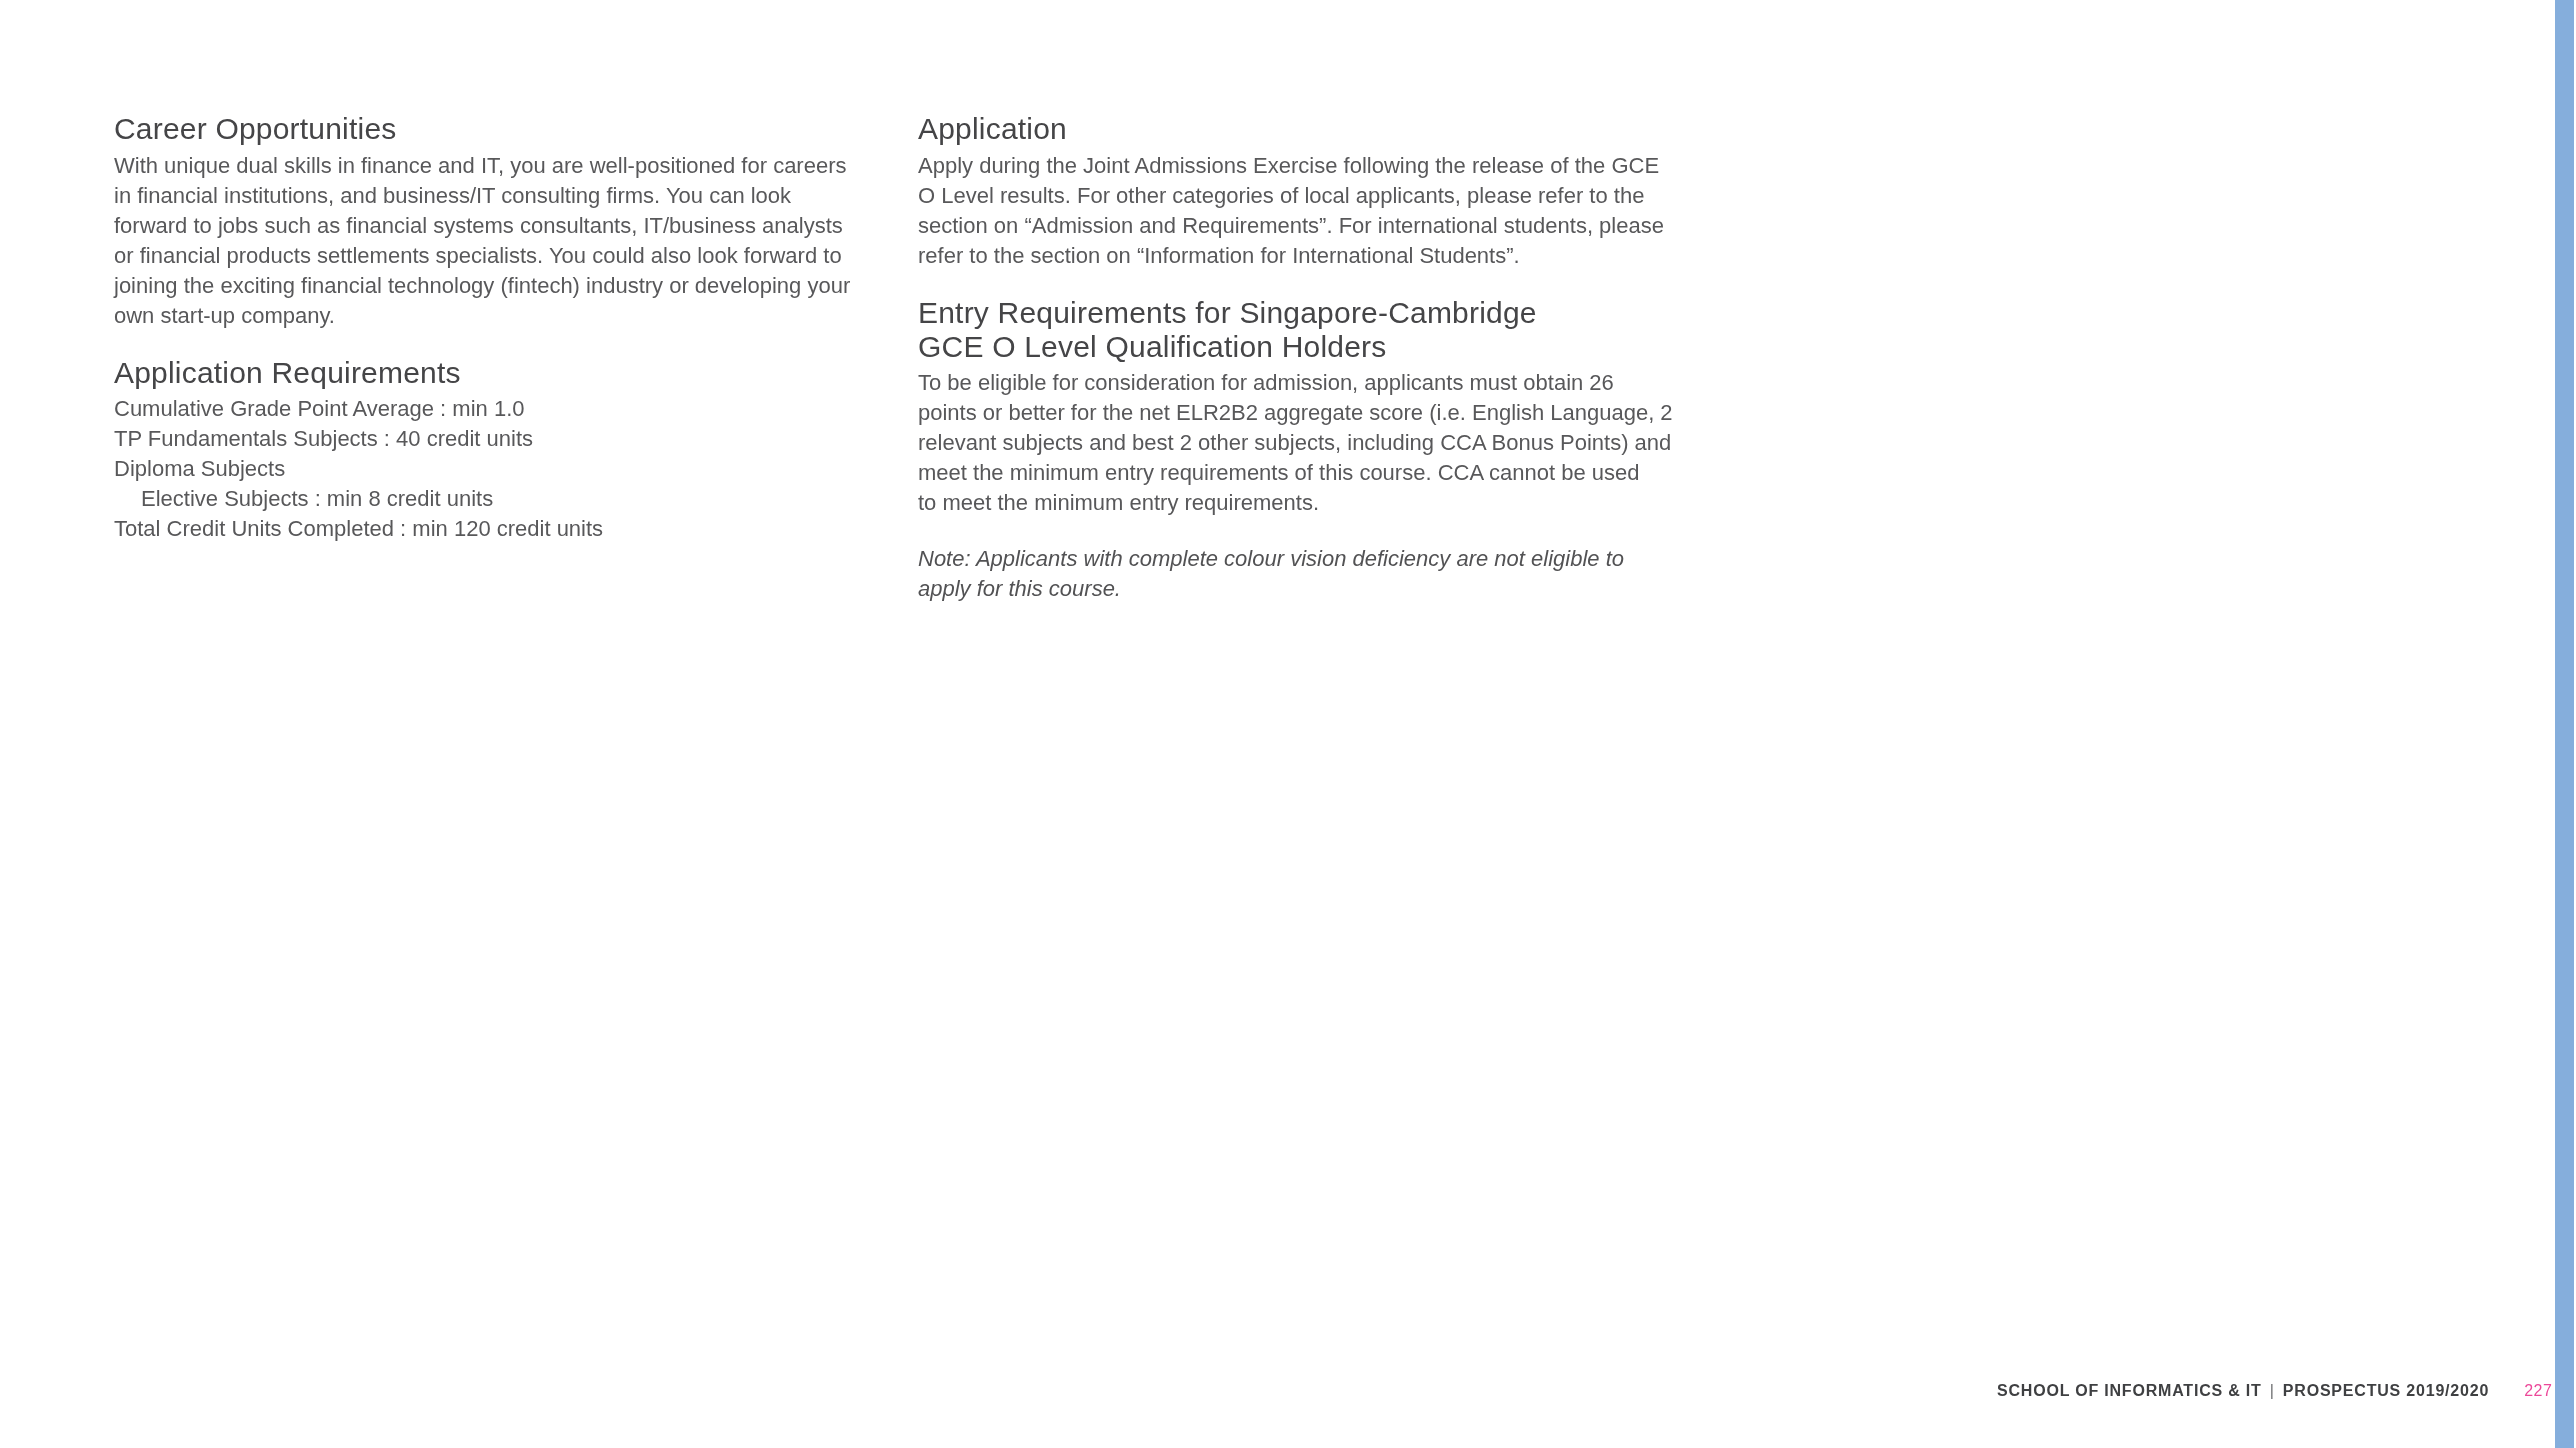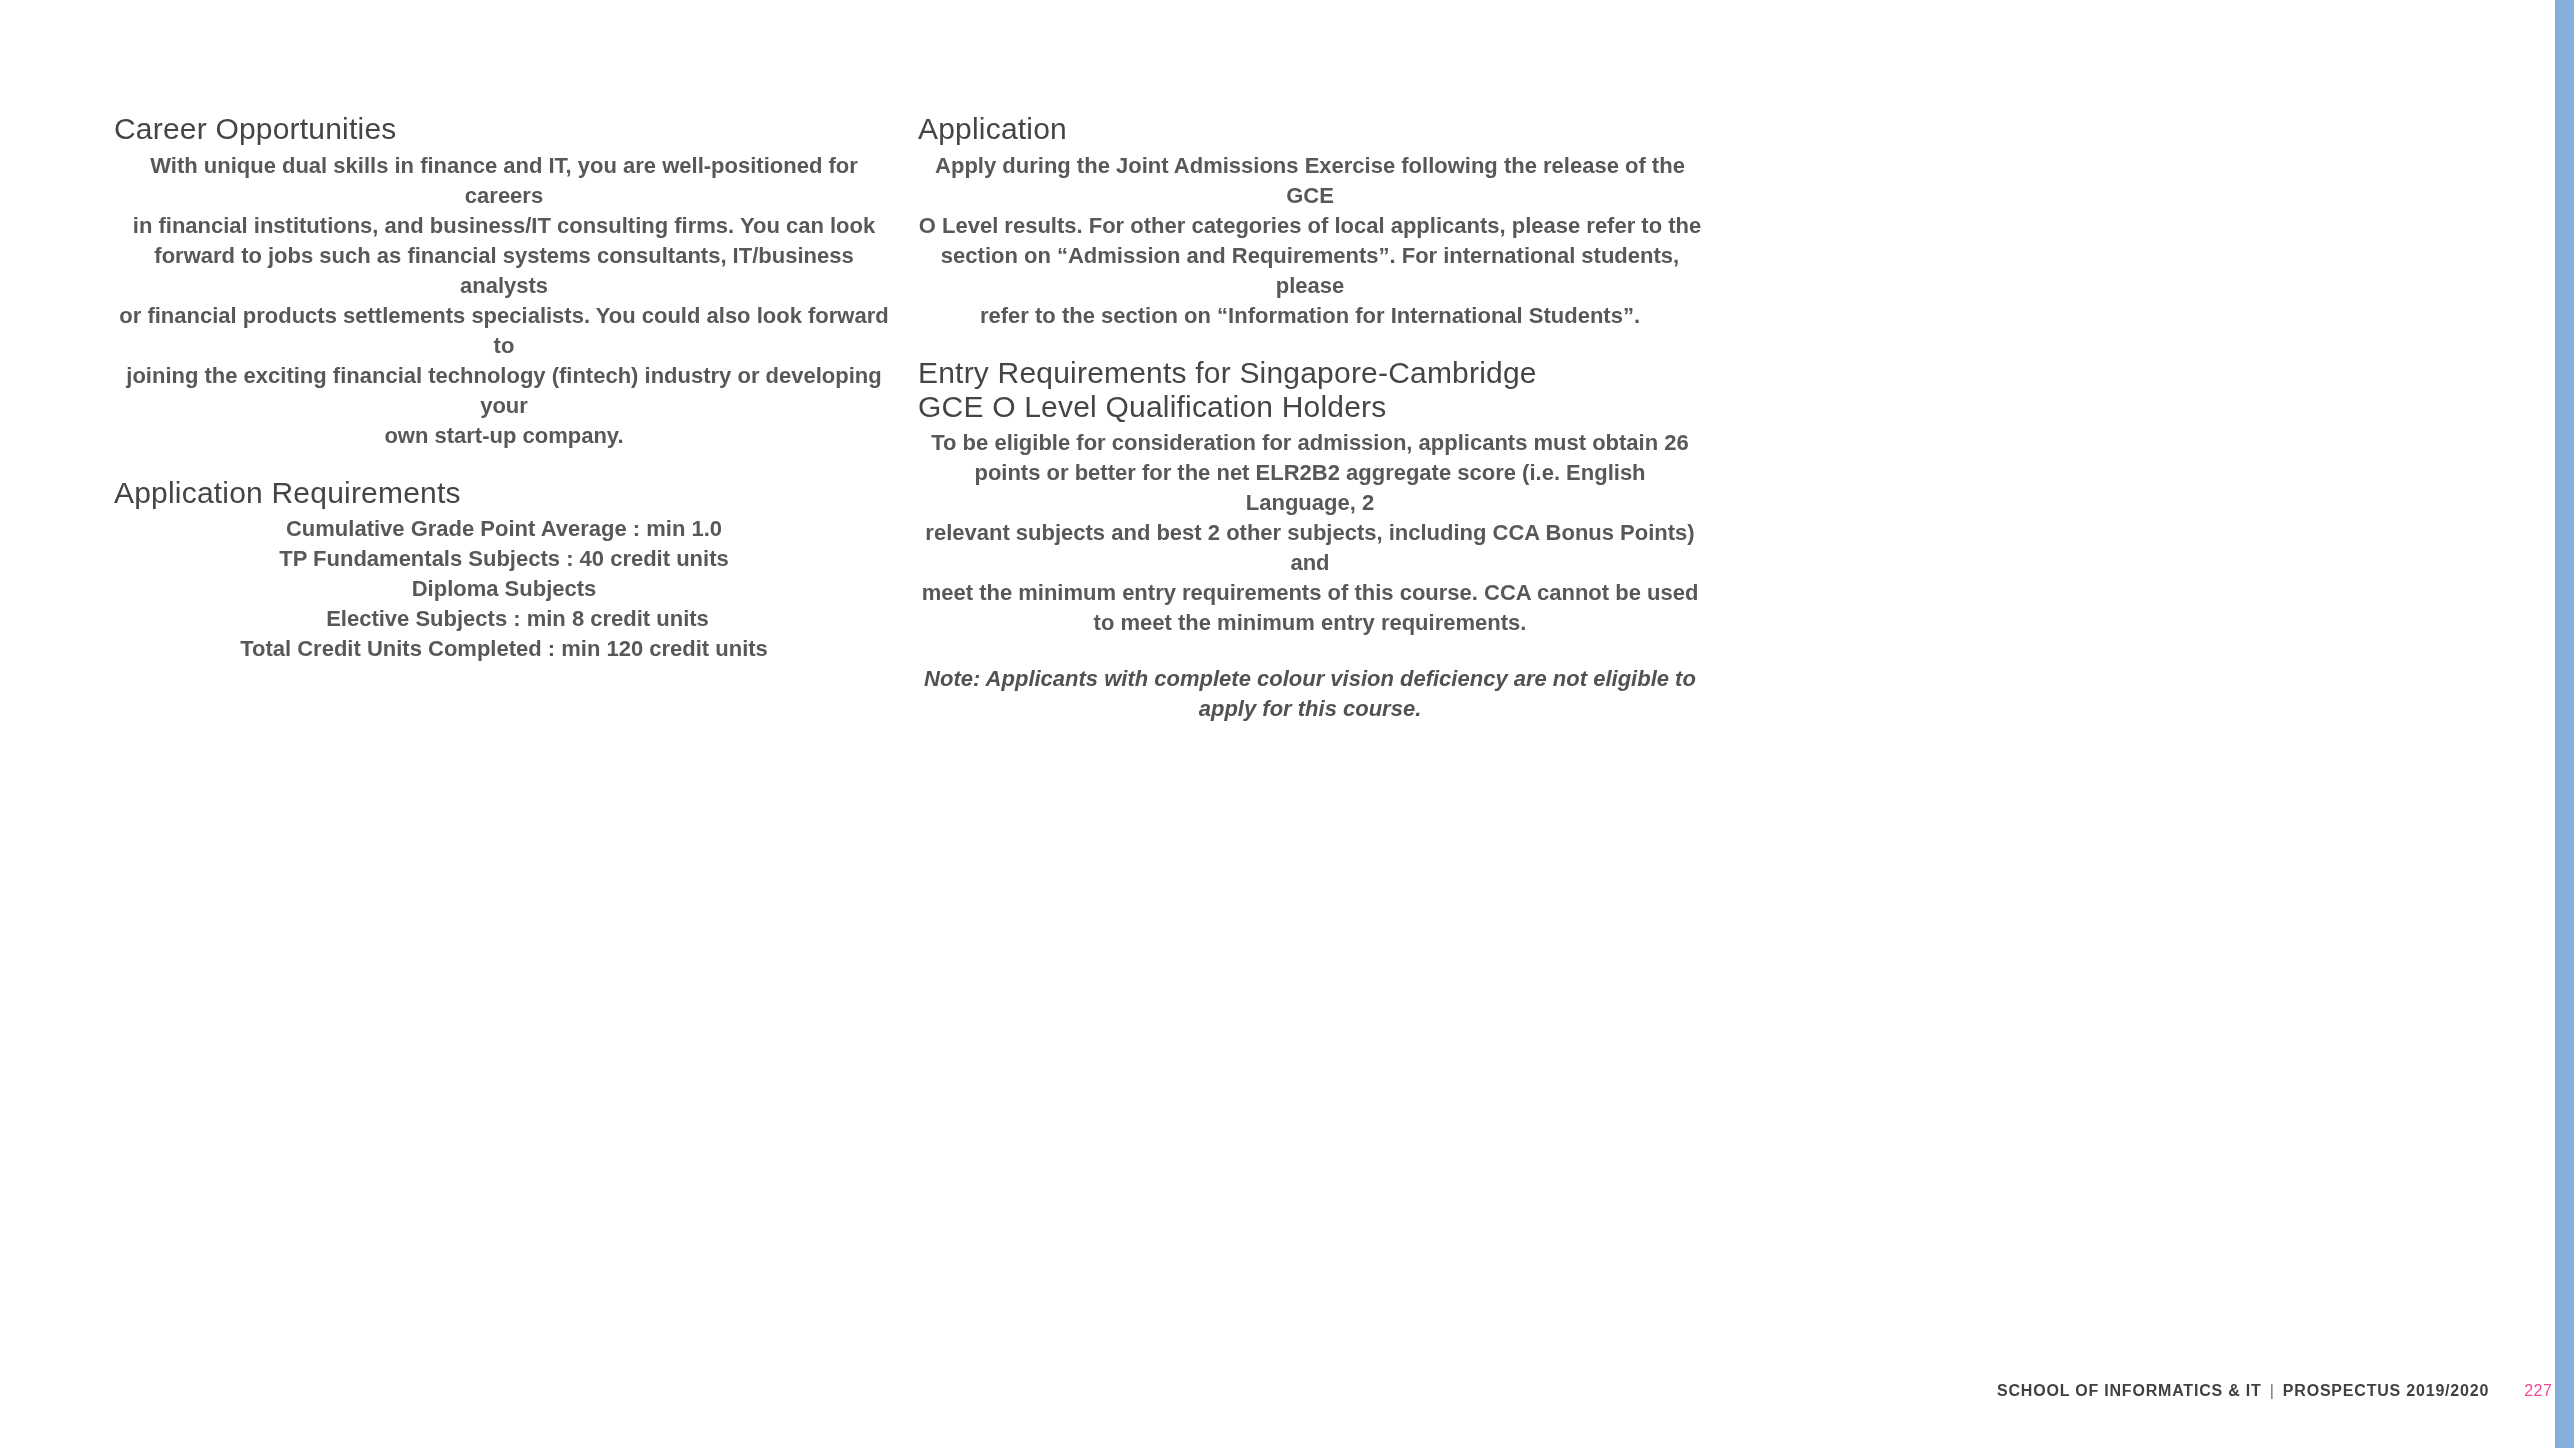--- a/index.html
+++ b/index.html
@@ -28,24 +28,23 @@
     line-height: 34px;
     font-weight: 500;
     letter-spacing: 0.2px;
     color: #454547;
     white-space: pre-line;
   }
   .body-text {
     margin: 0;
     font-size: 22px;
     line-height: 30px;
-    font-weight: 700;
+    font-weight: 400;
     color: #58585a;
     white-space: pre-line;
-    text-align: center;
   }
   .req-line { white-space: pre; }
   .indent { padding-left: 27px; }
   .details-text { margin-top: 25px; }
   .note-text {
     margin-top: 26px;
     font-style: italic;
     color: #525254;
   }
   .footer {

